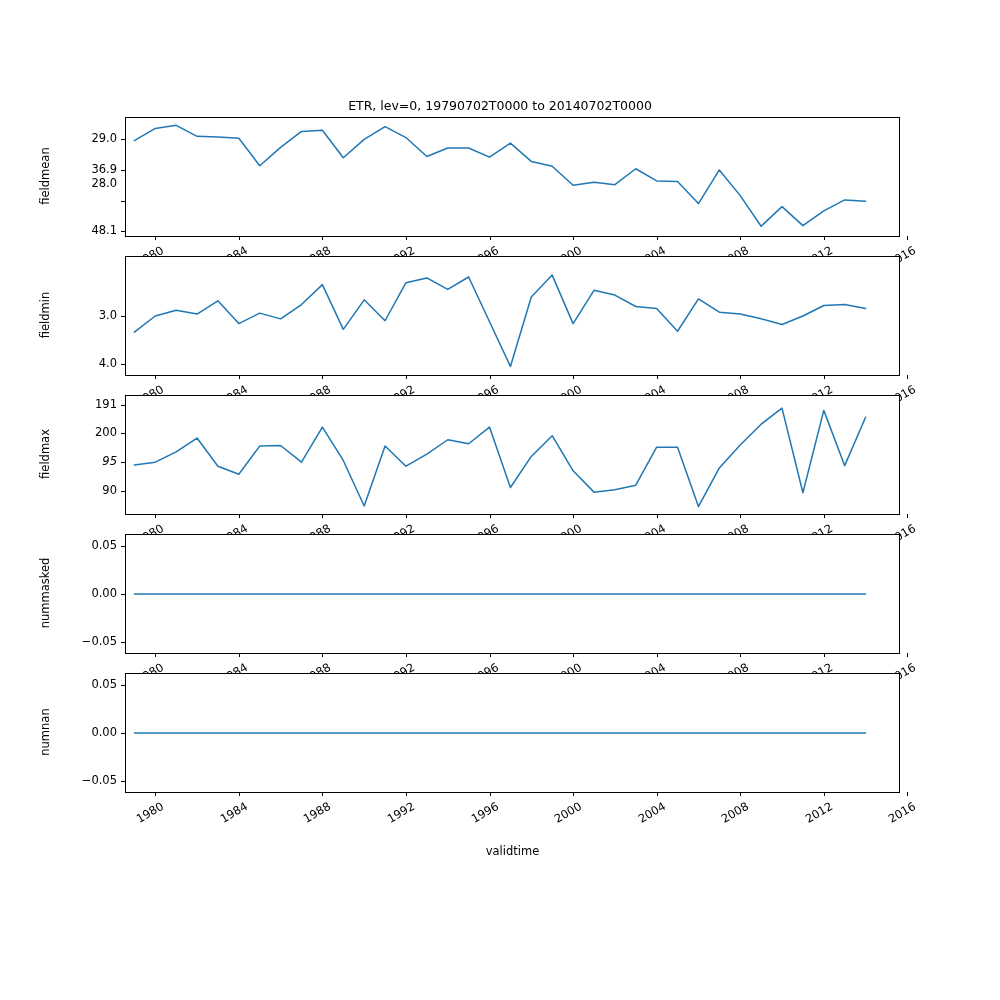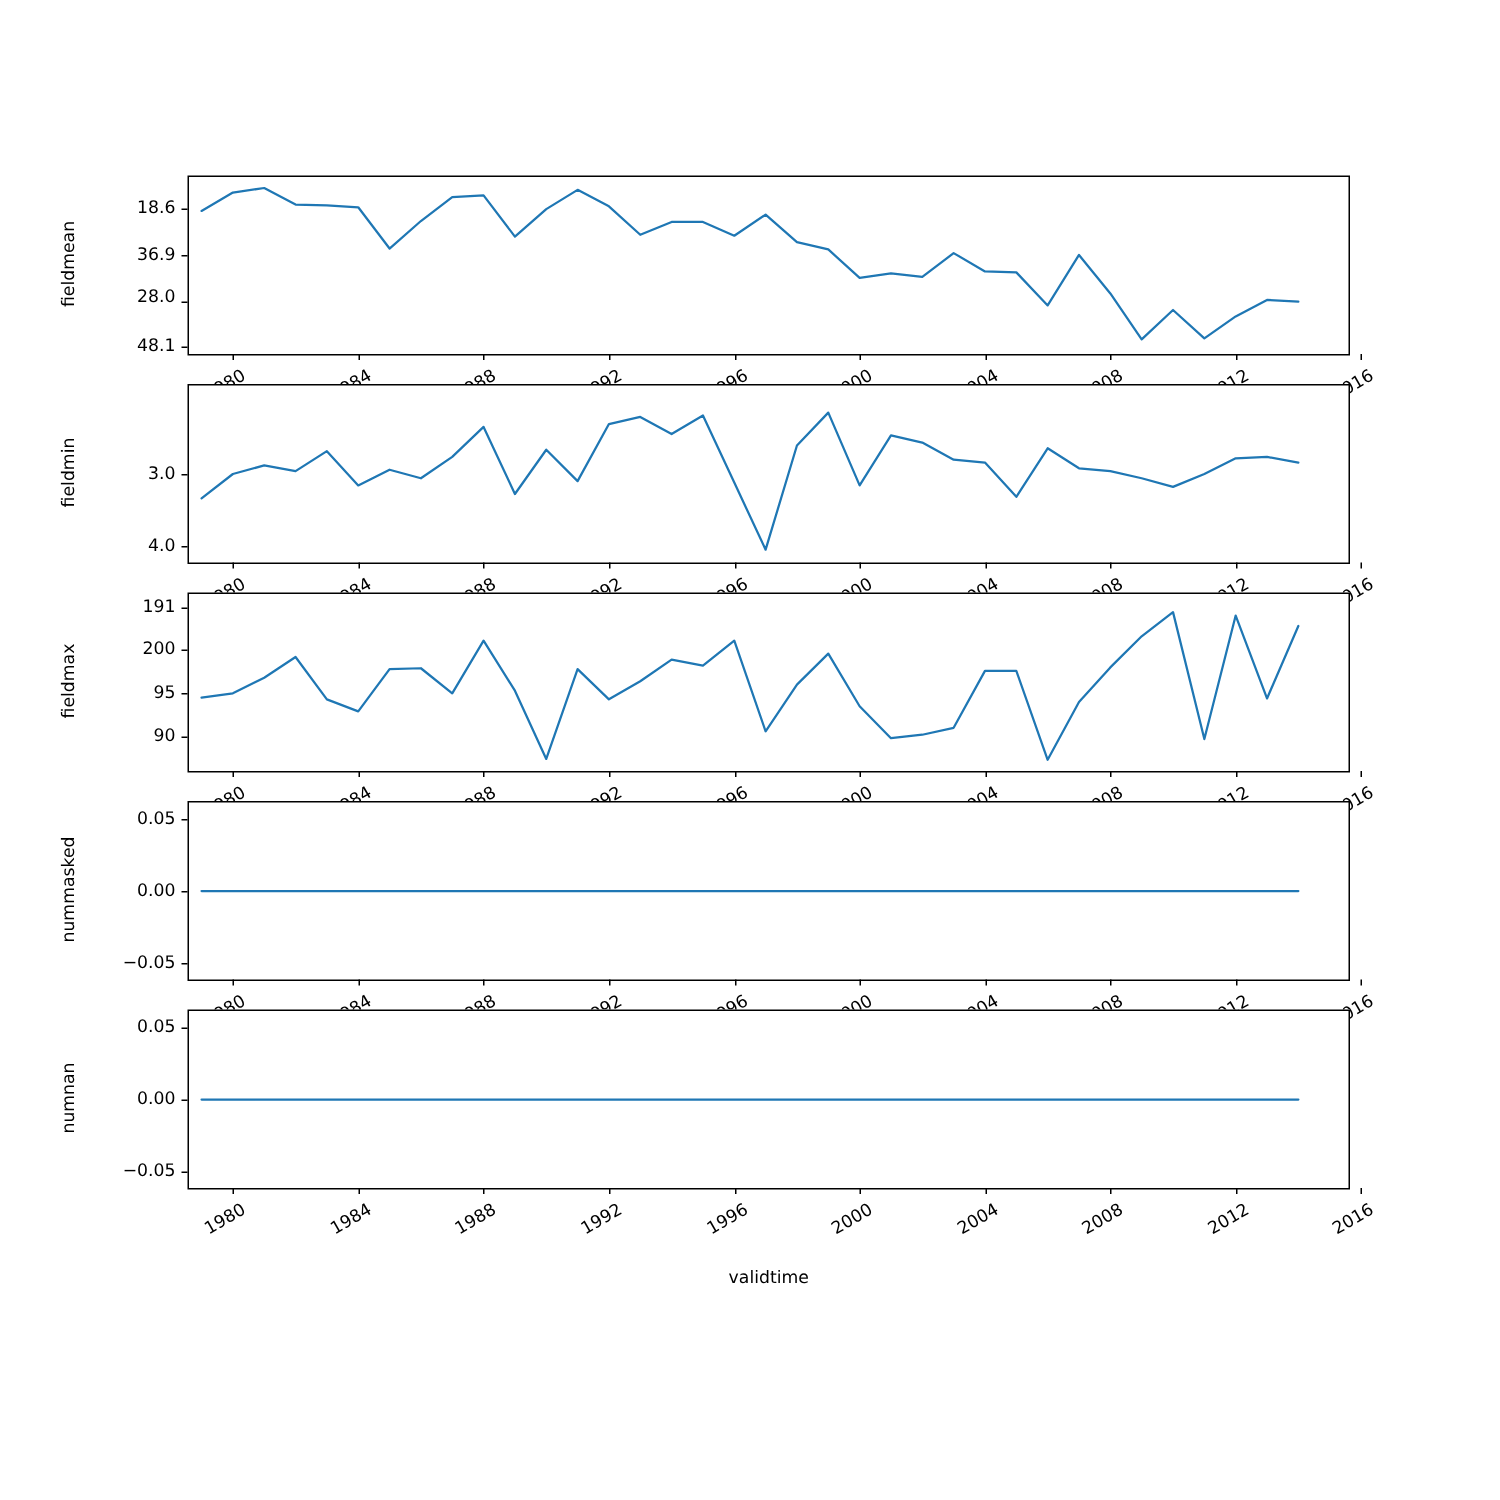--- a/index.html
+++ b/index.html
@@ -81,25 +81,25 @@
 <body>
 
 <div id="figure">
     <div class="panel" style="left: 125px; top: 117px; width: 775px; height: 120px;">
       <svg width="773" height="118">
         <path d="M8.36 22.62 L29.25 10.39 L50.14 7.34 L71.03 18.34 L91.92 18.95 L112.82 20.18 L133.71 47.69 L154.60 29.35 L175.49 13.45 L196.38 12.23 L217.28 39.74 L238.17 21.40 L259.06 8.56 L279.95 19.56 L300.84 38.52 L321.74 29.96 L342.63 29.96 L363.52 39.13 L384.41 25.07 L405.30 43.41 L426.19 48.30 L447.09 67.25 L467.98 64.20 L488.87 66.64 L509.76 50.75 L530.65 62.97 L551.55 63.59 L572.44 85.60 L593.33 51.97 L614.22 77.65 L635.11 108.22 L656.01 88.65 L676.90 107.61 L697.79 92.93 L718.68 81.93 L739.57 83.15" fill="none" stroke="#1f77b4" stroke-width="1.5" stroke-linejoin="round" stroke-linecap="round"></path>
       </svg>
     </div>
     <div class="ytick" style="left: 47px; top: 223.109px;">48.1</div>
     <div class="tickmark" style="left: 121px; top: 231.109px; width: 4px; height: 1px;"></div>
-    <div class="ytick" style="left: 47px; top: 190px;">28.0</div>
+    <div class="ytick" style="left: 47px; top: 176px;">28.0</div>
     <div class="tickmark" style="left: 121px; top: 200.539px; width: 4px; height: 1px;"></div>
     <div class="ytick" style="left: 47px; top: 161.969px;">36.9</div>
     <div class="tickmark" style="left: 121px; top: 169.969px; width: 4px; height: 1px;"></div>
-    <div class="ytick" style="left: 47px; top: 131.399px;">18.6</div>
+    <div class="ytick" style="left: 47px; top: 131.399px;">29.0</div>
     <div class="tickmark" style="left: 121px; top: 139.399px; width: 4px; height: 1px;"></div>
     <div class="ylabel" style="width: 120px; left: -15px; top: 169px;">fieldmean</div>
     <div class="tickmark" style="left: 155.249px; top: 236px; width: 1px; height: 4px;"></div>
     <div class="xtick" style="left: 99.2486px; top: 243px;">1980</div>
     <div class="tickmark" style="left: 238.816px; top: 236px; width: 1px; height: 4px;"></div>
     <div class="xtick" style="left: 182.816px; top: 243px;">1984</div>
     <div class="tickmark" style="left: 322.384px; top: 236px; width: 1px; height: 4px;"></div>
     <div class="xtick" style="left: 266.384px; top: 243px;">1988</div>
     <div class="tickmark" style="left: 405.951px; top: 236px; width: 1px; height: 4px;"></div>
     <div class="xtick" style="left: 349.951px; top: 243px;">1992</div>
@@ -145,21 +145,21 @@
     <div class="xtick" style="left: 767.789px; top: 382px;">2012</div>
     <div class="tickmark" style="left: 907.357px; top: 375px; width: 1px; height: 4px;"></div>
     <div class="xtick" style="left: 851.357px; top: 382px;">2016</div>
     <div class="panel" style="left: 125px; top: 395px; width: 775px; height: 120px;">
       <svg width="773" height="118">
         <path d="M8.36 69.07 L29.25 66.20 L50.14 55.83 L71.03 42.02 L91.92 70.22 L112.82 78.28 L133.71 50.08 L154.60 49.50 L175.49 66.20 L196.38 31.08 L217.28 64.47 L238.17 109.94 L259.06 50.08 L279.95 70.22 L300.84 58.14 L321.74 43.75 L342.63 47.78 L363.52 31.08 L384.41 91.52 L405.30 60.44 L426.19 39.72 L447.09 74.83 L467.98 96.13 L488.87 93.82 L509.76 89.22 L530.65 51.23 L551.55 51.23 L572.44 110.52 L593.33 71.95 L614.22 48.93 L635.11 28.20 L656.01 12.09 L676.90 96.70 L697.79 14.39 L718.68 69.65 L739.57 21.30" fill="none" stroke="#1f77b4" stroke-width="1.5" stroke-linejoin="round" stroke-linecap="round"></path>
       </svg>
     </div>
     <div class="ytick" style="left: 47px; top: 482.976px;">90</div>
     <div class="tickmark" style="left: 121px; top: 490.976px; width: 4px; height: 1px;"></div>
-    <div class="ytick" style="left: 47px; top: 454.195px;">95</div>
+    <div class="ytick" style="left: 47px; top: 454.195px; font-style: italic;">95</div>
     <div class="tickmark" style="left: 121px; top: 462.195px; width: 4px; height: 1px;"></div>
     <div class="ytick" style="left: 47px; top: 425.415px;">200</div>
     <div class="tickmark" style="left: 121px; top: 433.415px; width: 4px; height: 1px;"></div>
     <div class="ytick" style="left: 47px; top: 396.634px;">191</div>
     <div class="tickmark" style="left: 121px; top: 404.634px; width: 4px; height: 1px;"></div>
     <div class="ylabel" style="width: 120px; left: -15px; top: 447px;">fieldmax</div>
     <div class="tickmark" style="left: 155.249px; top: 514px; width: 1px; height: 4px;"></div>
     <div class="xtick" style="left: 99.2486px; top: 521px;">1980</div>
     <div class="tickmark" style="left: 238.816px; top: 514px; width: 1px; height: 4px;"></div>
     <div class="xtick" style="left: 182.816px; top: 521px;">1984</div>
@@ -236,14 +236,15 @@
     <div class="tickmark" style="left: 573.086px; top: 792px; width: 1px; height: 4px;"></div>
     <div class="xtick" style="left: 517.086px; top: 799px;">2000</div>
     <div class="tickmark" style="left: 656.654px; top: 792px; width: 1px; height: 4px;"></div>
     <div class="xtick" style="left: 600.654px; top: 799px;">2004</div>
     <div class="tickmark" style="left: 740.222px; top: 792px; width: 1px; height: 4px;"></div>
     <div class="xtick" style="left: 684.222px; top: 799px;">2008</div>
     <div class="tickmark" style="left: 823.789px; top: 792px; width: 1px; height: 4px;"></div>
     <div class="xtick" style="left: 767.789px; top: 799px;">2012</div>
     <div class="tickmark" style="left: 907.357px; top: 792px; width: 1px; height: 4px;"></div>
     <div class="xtick" style="left: 851.357px; top: 799px;">2016</div>
+    <div class="title" style="top: 98px;">ETR, lev=0, 19790702T0000 to 20140702T0000</div>
     <div class="xlabel" style="left: 412.5px; top: 844px;">validtime</div>
   </div>
 
 </body></html>

